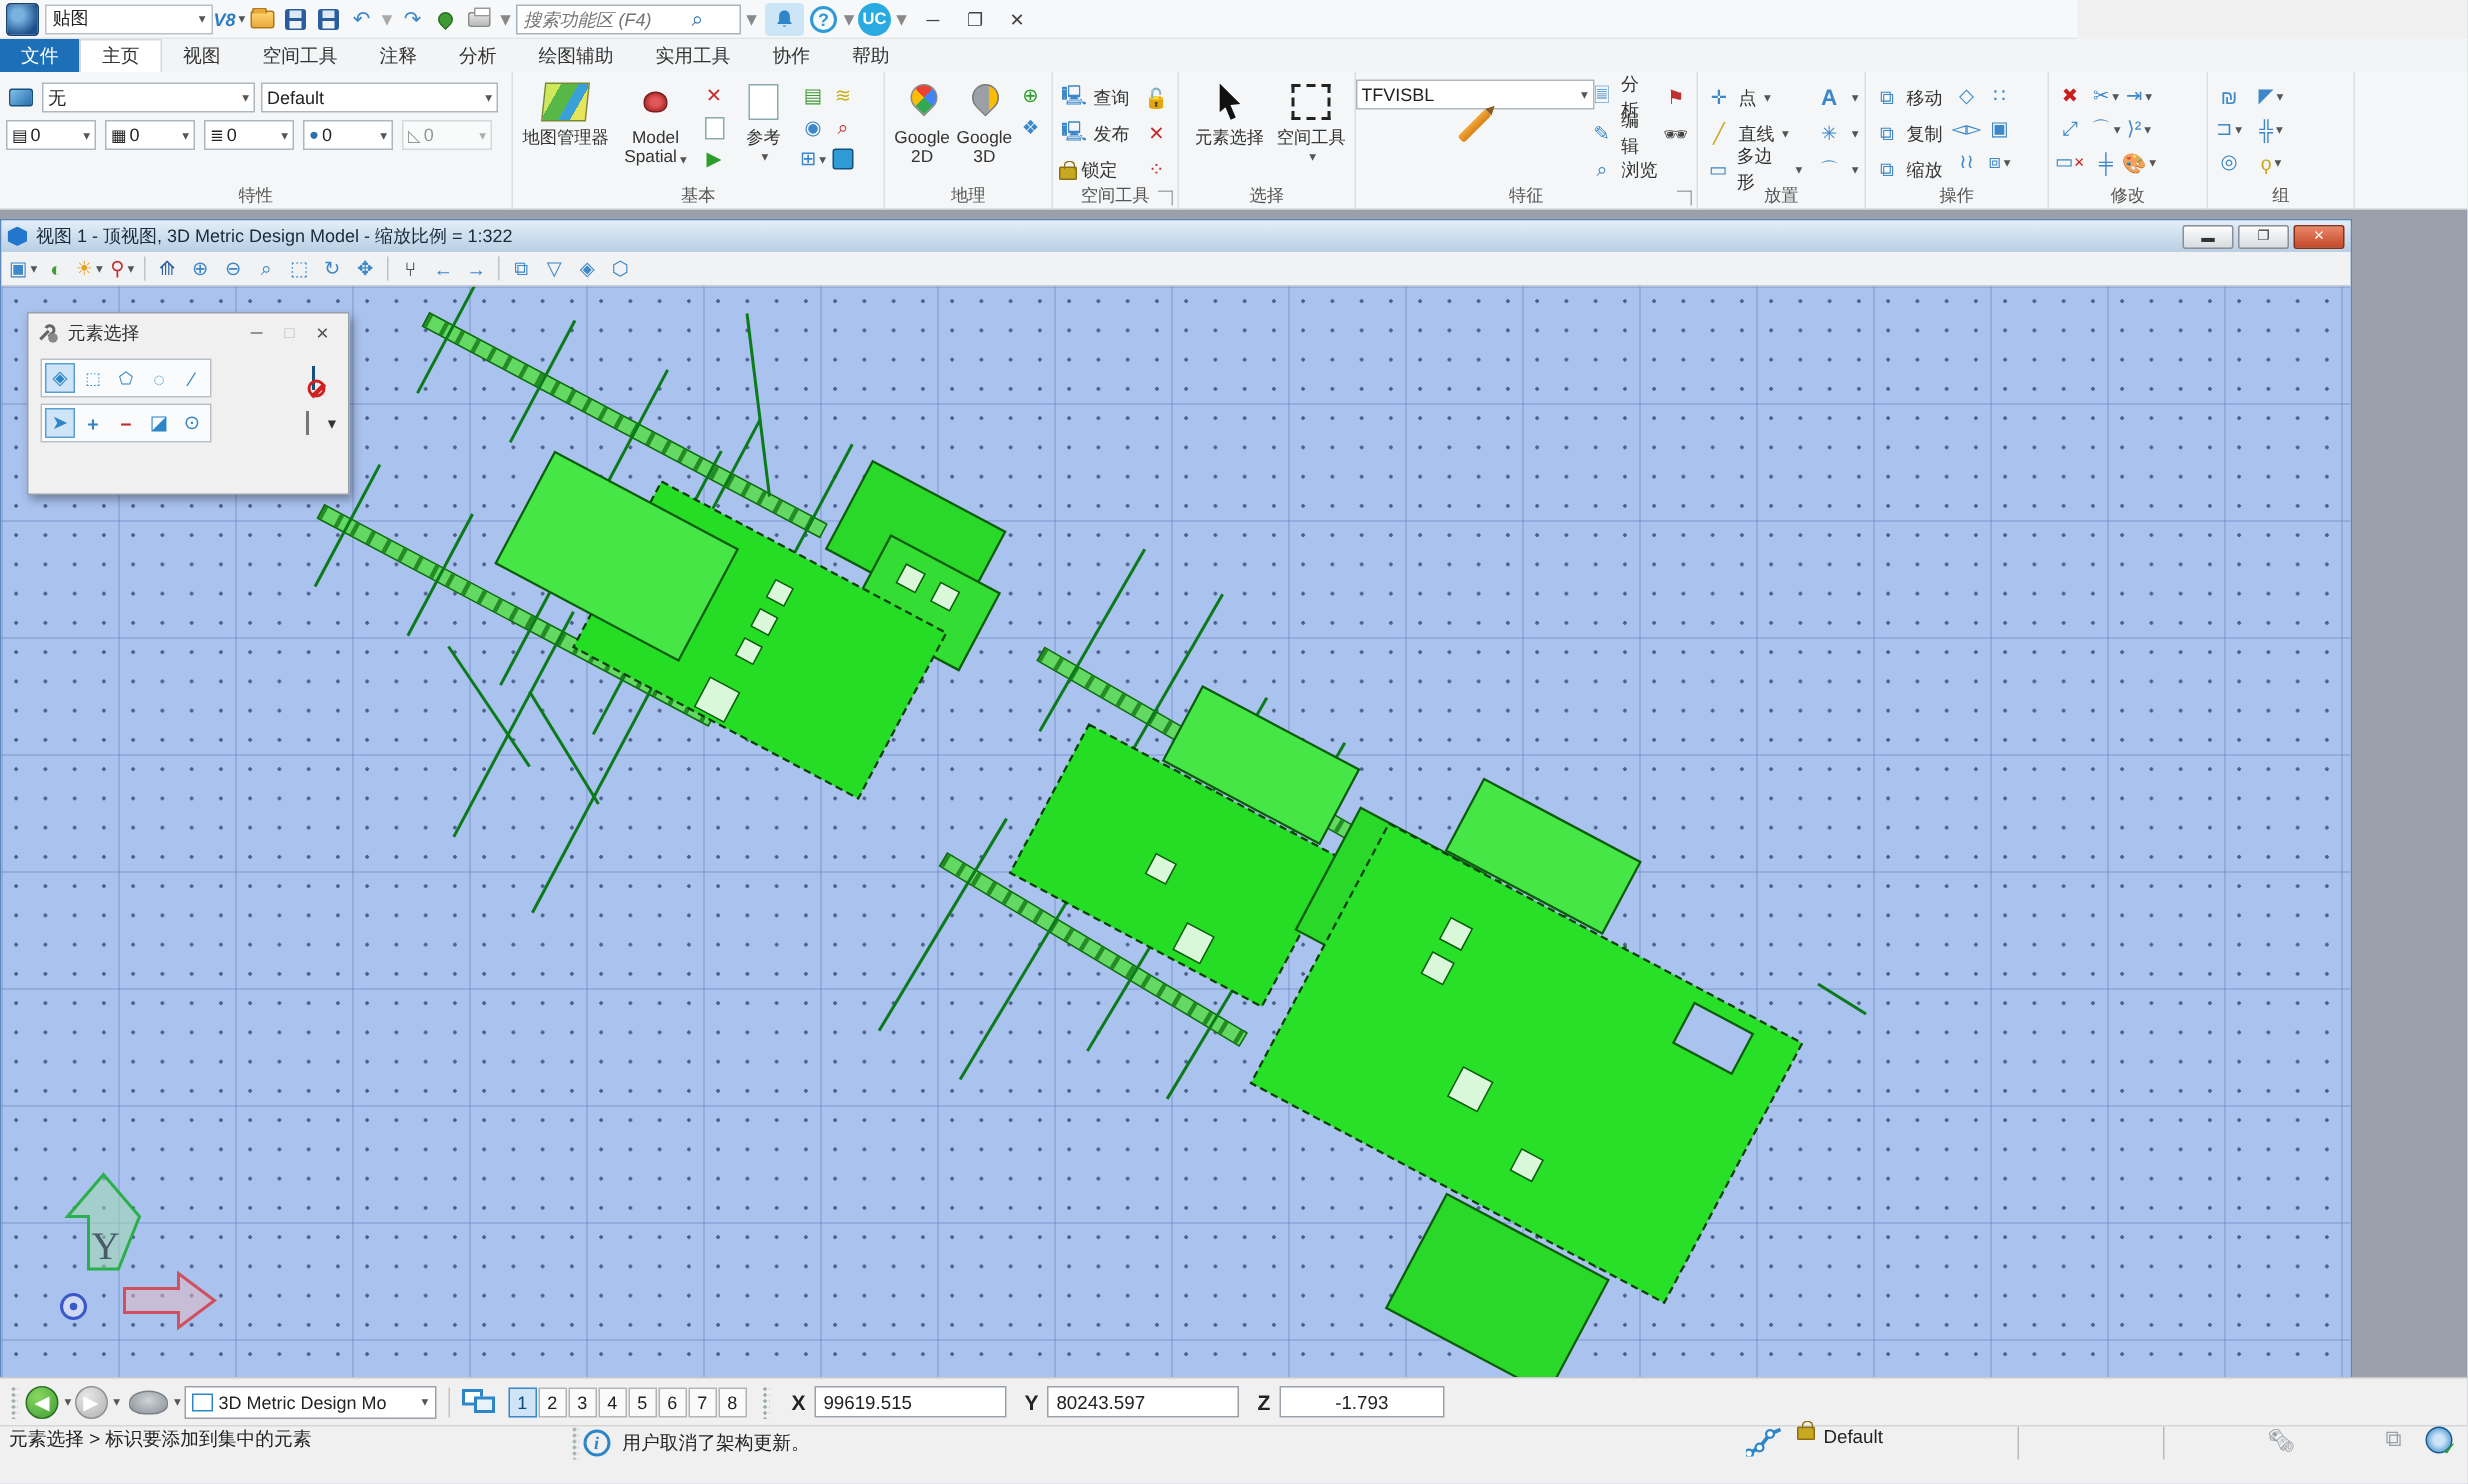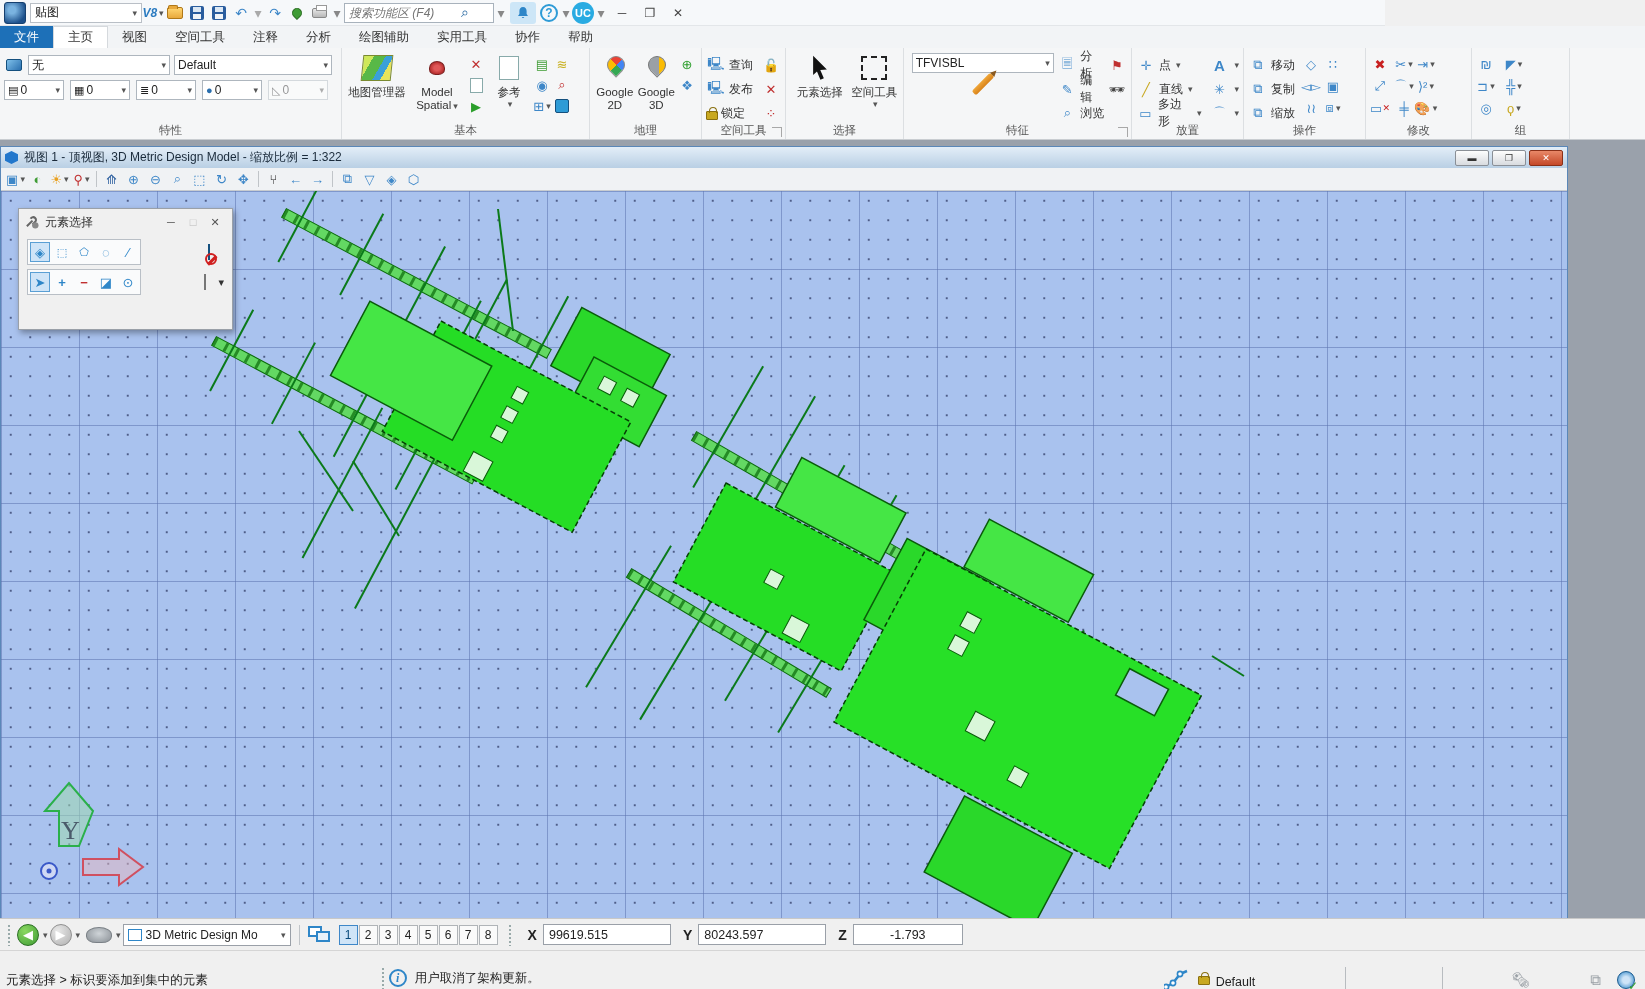--- a/index.html
+++ b/index.html
@@ -109,21 +109,21 @@
   .navcirc { width:22px; height:22px; border-radius:50%; display:flex; align-items:center; justify-content:center; color:#fff; font-size:13px; font-weight:bold; }
   .navcirc.back { background:radial-gradient(circle at 35% 30%, #8ad860, #3f9c35); border:1px solid #2a6e22; }
   .navcirc.fwd { background:radial-gradient(circle at 35% 30%, #e8e8e8, #b0b0b0); border:1px solid #909090; color:#fff; }
   .model-combo { width:168px; height:22px; background:#fff; border:1px solid #9aa0a8; display:flex; align-items:center; padding:0 4px; gap:4px; }
   .viewnum { width:19px; height:20px; border:1px solid #b0b4b8; background:#fafafa; display:flex; align-items:center; justify-content:center; font-size:12px; margin-left:-1px; }
   .viewnum.active { background:#cfe4f7; border-color:#3e87c8; color:#0a4a7a; }
   .coord-label { font-weight:bold; font-size:14px; margin:0 4px 0 10px; }
   .coord-field { width:128px; height:21px; border:1px solid #9aa0a8; background:#fff; font-size:12.5px; padding:0 5px; font-family:inherit; color:#222; }
 
   
-  #statusbar { left:0; top:950px; width:1645px; height:39px; background:#f0f0f0; border-top:1px solid #d5d5d5; display:flex; align-items:flex-end; font-size:12.5px; color:#222; }
+  #statusbar { left:0; top:950px; width:1645px; height:39px; background:#f0f0f0; border-top:1px solid #d5d5d5; display:flex; align-items:flex-start; font-size:12.5px; color:#222; }
   .ssep { width:1px; height:22px; background:#b8bcc0; margin:0 8px; }
   .info-circ { width:18px; height:18px; border-radius:50%; border:2px solid #2e86c8; color:#2e86c8; font-weight:bold; font-style:italic; font-size:12px; display:flex; align-items:center; justify-content:center; font-family:"Liberation Serif",serif; }
   .snap-ico { width:26px; height:20px; }
   .gray-ico { color:#9aa0a6; font-size:15px; }
   .globe-ok { width:18px; height:18px; border-radius:50%; background:radial-gradient(#cfe4f7 30%, #2e86c8 95%); border:1px solid #1a5a8e; position:relative; }
   .globe-ok:before { content:"✓"; position:absolute; right:-4px; bottom:-5px; color:#2a9e2a; font-weight:bold; font-size:12px; }
 </style>
 </head>
 <body>
 
@@ -348,21 +348,21 @@
           <span class="fence-ico"></span>
         </span>
       <span>空间工具</span>
       <span class="dd">▾</span>
     </div>
     <span class="glabel">选择</span>
   </div>
 
   <div class="rgroup" style="width:228px">
     <div style="display:flex;flex-direction:column;align-items:center;gap:8px;width:150px;padding-top:2px">
-      <div class="combo" style="width:142px">
+      <div class="combo" style="width:159px">
           <span class="val">TFVISBL</span>
           <span class="dd">▾</span>
         </div>
       <span class="pencil"></span>
     </div>
     <div class="scol" style="gap:4px">
       <span class="tbtn">
           <span class="sico">🗏</span>
           <span>分析</span>
           <span class="sico" style="color:#c03030">⚑</span>

